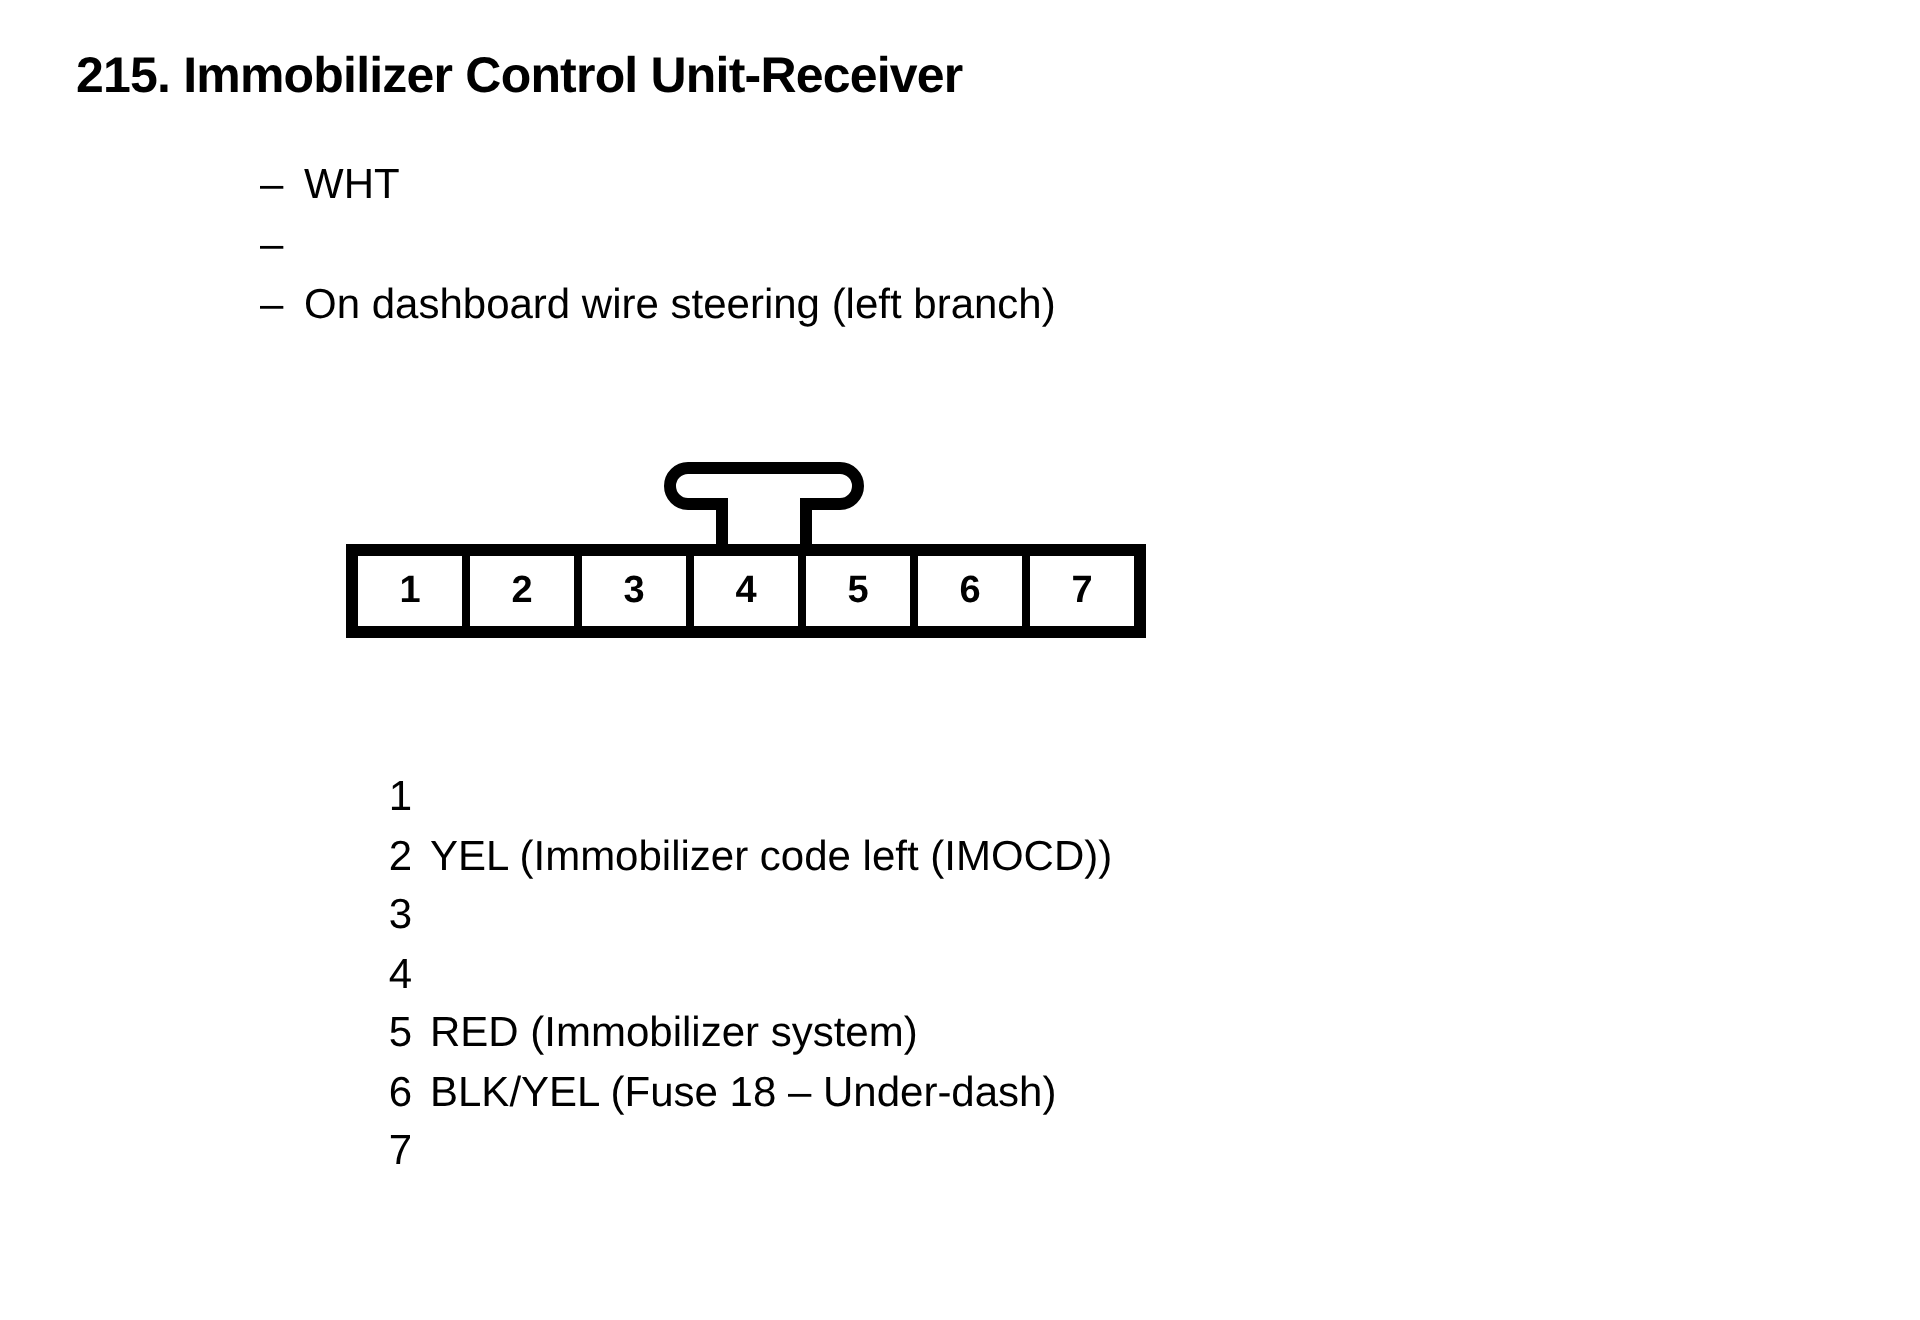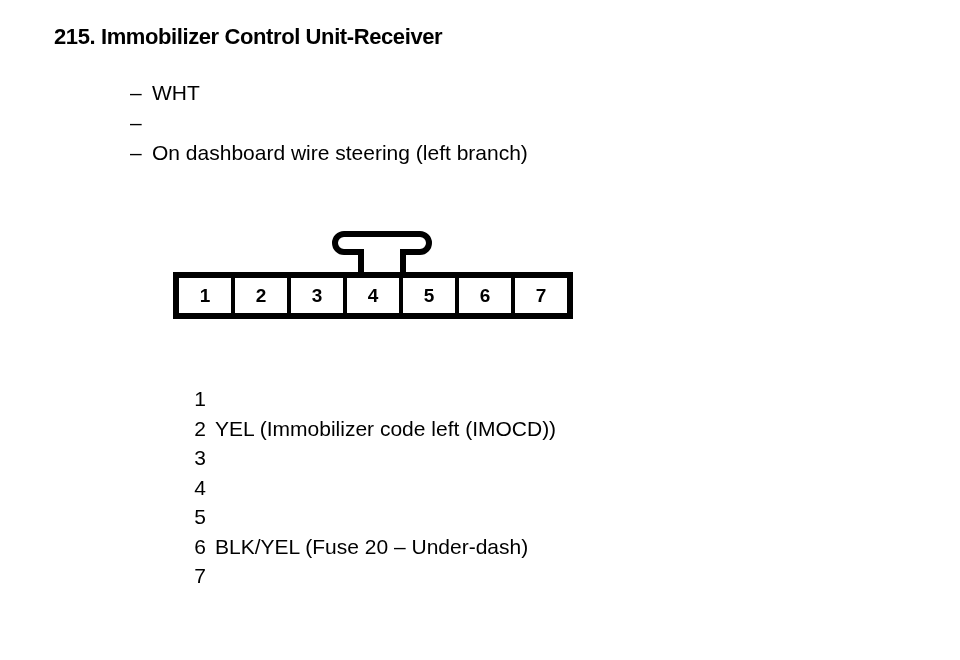--- a/index.html
+++ b/index.html
@@ -14,23 +14,23 @@
     position: relative;
     overflow: hidden;
     font-family: "Liberation Sans", "DejaVu Sans", sans-serif;
     color: #000000;
     -webkit-font-smoothing: none;
   }
 
   
   #page-title {
     position: absolute;
-    left: 54px;
+    left: 38px;
     top: 26px;
-    font-size: 22px;
+    font-size: 25px;
     font-weight: bold;
     letter-spacing: -0.4px;
     white-space: nowrap;
     line-height: 1;
   }
 
   
   #notes-list {
     position: absolute;
     left: 130px;
@@ -180,24 +180,25 @@
   <div class="legend-row">
     <span class="legend-num">3</span>
   </div>
 
   <div class="legend-row">
     <span class="legend-num">4</span>
   </div>
 
   <div class="legend-row">
     <span class="legend-num">5</span>
+    <span>RED (Immobilizer system)</span>
   </div>
 
   <div class="legend-row">
     <span class="legend-num">6</span>
-    <span>BLK/YEL (Fuse 20 – Under-dash)</span>
+    <span>BLK/YEL (Fuse 18 – Under-dash)</span>
   </div>
 
   <div class="legend-row">
     <span class="legend-num">7</span>
   </div>
 
 </div>
 
 </body></html>

